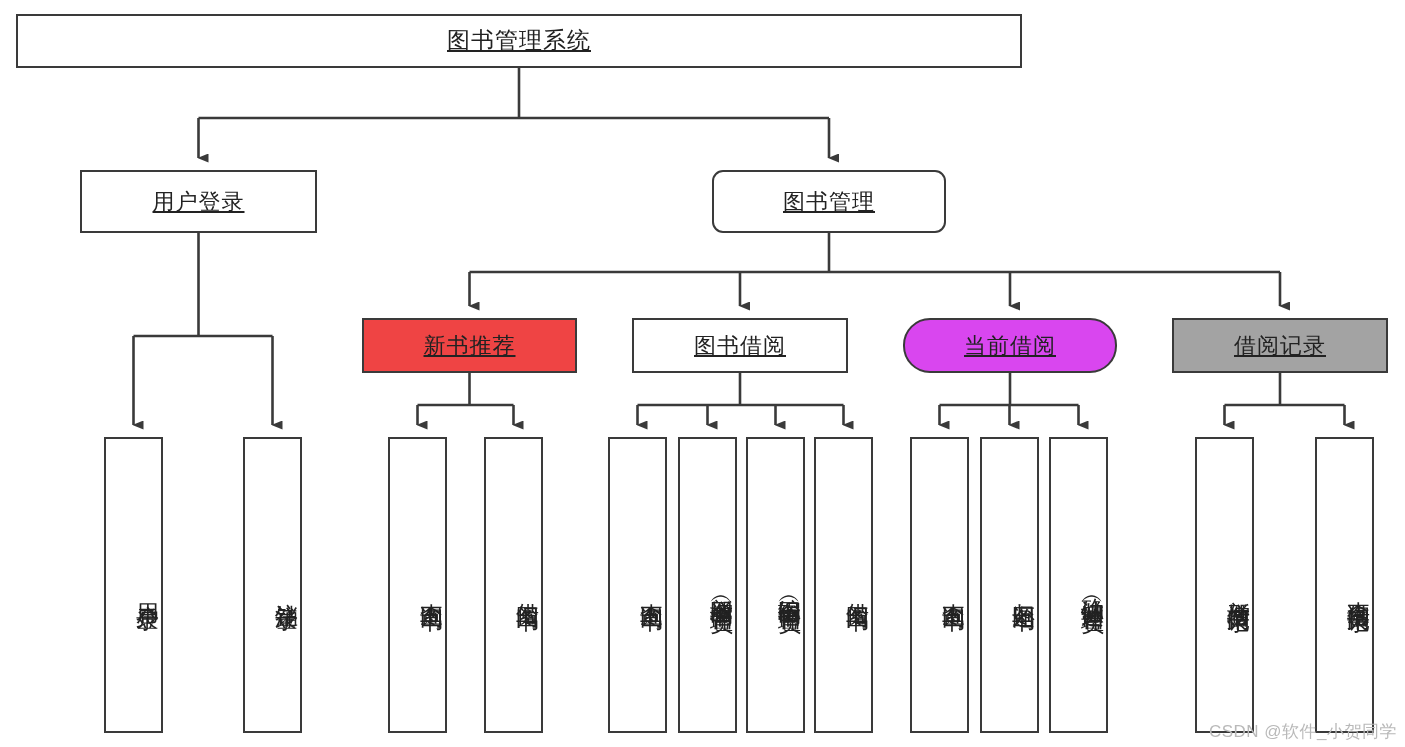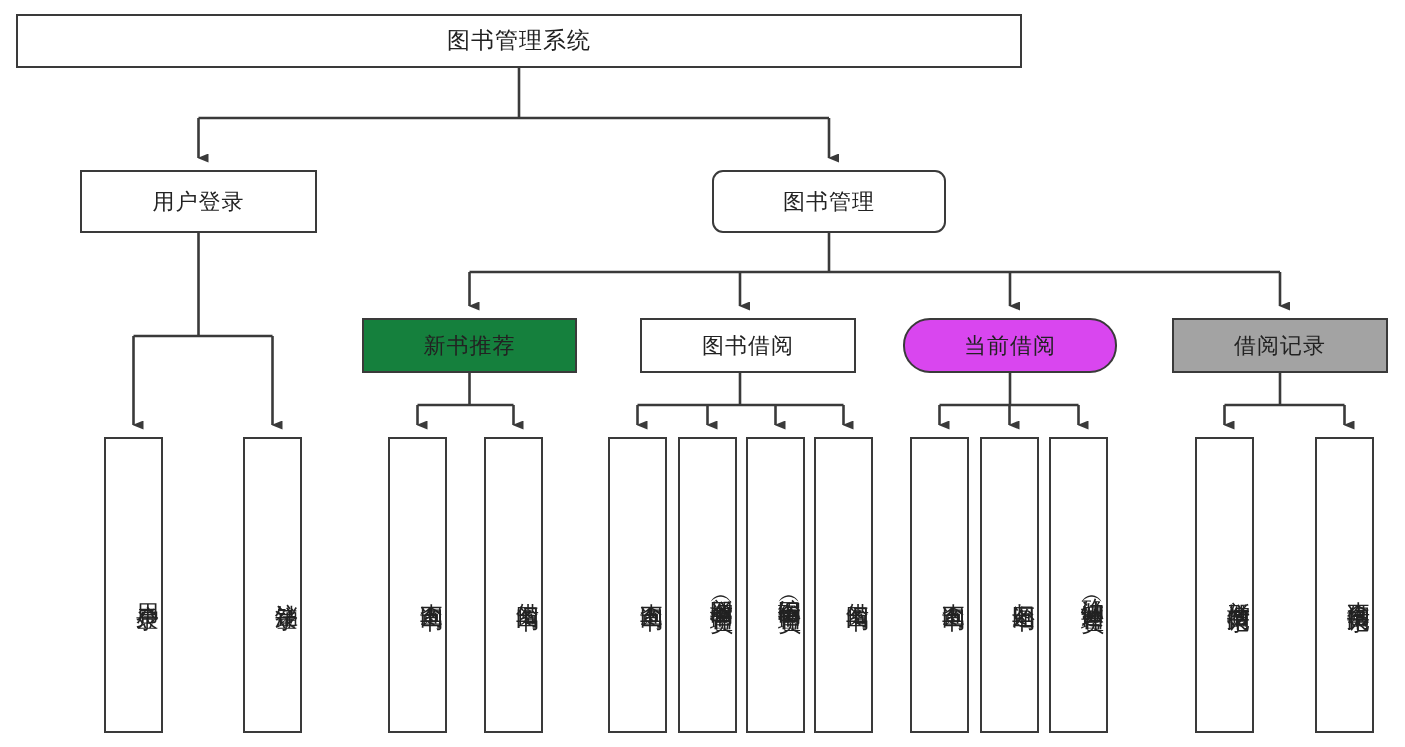--- a/index.html
+++ b/index.html
@@ -34,20 +34,21 @@
     display: flex;
     align-items: center;
     justify-content: center;
     color: #222222;
     line-height: 1.18;
     text-align: center;
   }
   .node.horiz {
     font-size: 22px;
     letter-spacing: 1px;
+    text-decoration: underline;
   }
   .node.root {
     font-size: 23px;
   }
   .node.vert {
     writing-mode: vertical-rl;
     text-orientation: upright;
     font-size: 23px;
     letter-spacing: 2px;
     padding-top: 8px;
@@ -121,24 +122,24 @@
   <div id="node-layer">
       <div class="node horiz root" style="left: 16px; top: 14px; width: 1006px; height: 54px; border-color: rgb(58, 58, 58); background: rgb(255, 255, 255); color: rgb(34, 34, 34);">
         <span>图书管理系统</span>
       </div>
       <div class="node horiz" style="left: 80px; top: 170px; width: 237px; height: 63px; border-color: rgb(58, 58, 58); background: rgb(255, 255, 255); color: rgb(34, 34, 34);">
         <span>用户登录</span>
       </div>
       <div class="node horiz" style="left: 712px; top: 170px; width: 234px; height: 63px; border-color: rgb(58, 58, 58); background: rgb(255, 255, 255); color: rgb(34, 34, 34); border-radius: 11px;">
         <span>图书管理</span>
       </div>
-      <div class="node horiz" style="left: 362px; top: 318px; width: 215px; height: 55px; border-color: rgb(58, 58, 58); background: #15803d; color: rgb(34, 34, 34);">
+      <div class="node horiz" style="left: 362px; top: 318px; width: 215px; height: 55px; border-color: rgb(58, 58, 58); background: #ef4444; color: rgb(34, 34, 34);">
         <span>新书推荐</span>
       </div>
-      <div class="node horiz" style="left: 632px; top: 318px; width: 216px; height: 55px; border-color: rgb(58, 58, 58); background: rgb(255, 255, 255); color: rgb(34, 34, 34); margin-left: 8px;">
+      <div class="node horiz" style="left: 632px; top: 318px; width: 216px; height: 55px; border-color: rgb(58, 58, 58); background: rgb(255, 255, 255); color: rgb(34, 34, 34);">
         <span>图书借阅</span>
       </div>
       <div class="node horiz" style="left: 903px; top: 318px; width: 214px; height: 55px; border-color: rgb(58, 58, 58); background: #d946ef; color: rgb(34, 34, 34); border-radius: 27px;">
         <span>当前借阅</span>
       </div>
       <div class="node horiz" style="left: 1172px; top: 318px; width: 216px; height: 55px; border-color: rgb(58, 58, 58); background: #a3a3a3; color: rgb(34, 34, 34);">
         <span>借阅记录</span>
       </div>
       <div class="node vert" style="left: 104px; top: 437px; width: 59px; height: 296px; border-color: rgb(58, 58, 58); background: rgb(255, 255, 255); color: rgb(34, 34, 34);">
         <span>用户登录</span>
@@ -174,13 +175,14 @@
         <span>确认归还（管理员）</span>
       </div>
       <div class="node vert" style="left: 1195px; top: 437px; width: 59px; height: 296px; border-color: rgb(58, 58, 58); background: rgb(255, 255, 255); color: rgb(34, 34, 34);">
         <span>新增借阅记录</span>
       </div>
       <div class="node vert" style="left: 1315px; top: 437px; width: 59px; height: 296px; border-color: rgb(58, 58, 58); background: rgb(255, 255, 255); color: rgb(34, 34, 34);">
         <span>查询借阅记录</span>
       </div>
     </div>
 
+  <div id="watermark">CSDN @软件_小贺同学</div>
 </div>
 
 </body></html>

